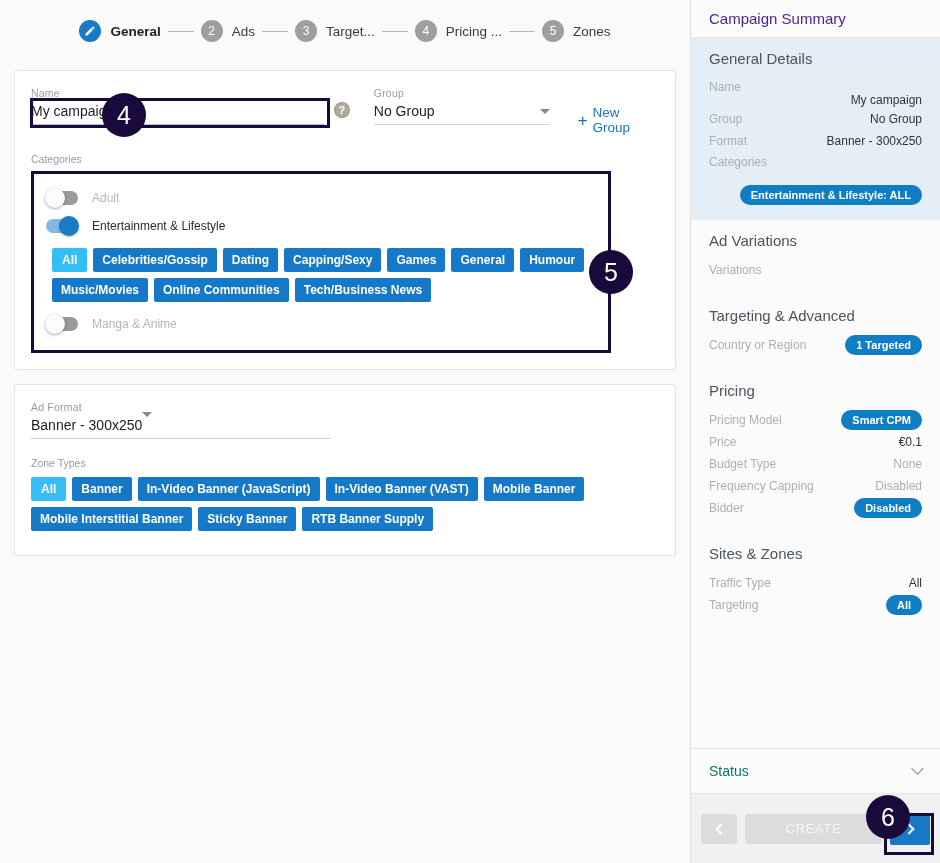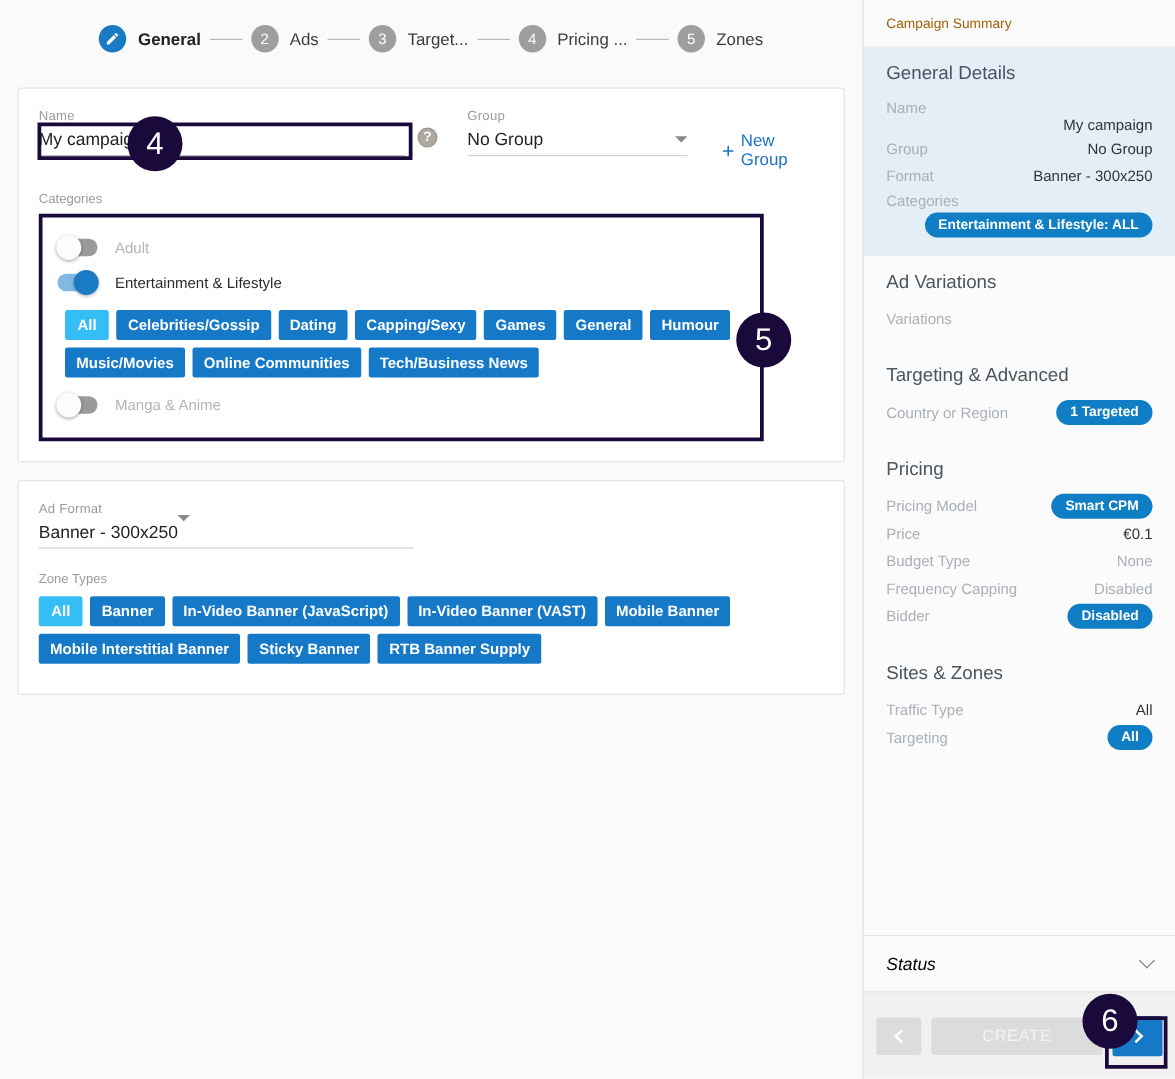--- a/index.html
+++ b/index.html
@@ -153,21 +153,21 @@
   
   .sidebar {
     width: 250px; height: 863px;
     background: #fbfbfb;
     border-left: 1px solid #e0e0e0;
     display: flex; flex-direction: column;
     position: relative;
   }
   .sb-header {
     height: 38px; display: flex; align-items: center;
-    padding-left: 18px; font-size: 11px; color: #a16207;
+    padding-left: 18px; font-size: 15px; color: #4c1d95;
     border-bottom: 1px solid #e6e6e6;
     background: #fbfbfb;
   }
   .sb-scroll { flex: 1 1 auto; overflow: hidden; }
 
   .sb-block { padding: 12px 18px 14px 18px; }
   .sb-block.highlight { background: #e3eef6; }
   .sb-title {
     font-size: 15px; color: #4a5560; margin-bottom: 10px; font-weight: normal;
   }
@@ -186,21 +186,21 @@
   }
   .pill-wrap { display: flex; justify-content: flex-end; }
 
   .sb-accordion {
     border-top: 1px solid #e6e6e6;
     height: 45px; display: flex; align-items: center;
     justify-content: space-between;
     padding: 0 18px;
     background: #fbfbfb;
   }
-  .sb-accordion .acc-label { font-size: 14px; color: #000000; font-style: italic; }
+  .sb-accordion .acc-label { font-size: 14px; color: #0f766e; }
   .chev {
     width: 9px; height: 9px;
     border-right: 1.6px solid #7d868f; border-bottom: 1.6px solid #7d868f;
     transform: rotate(45deg); margin-top: -5px;
   }
   .sb-footer {
     height: 70px; border-top: 1px solid #e6e6e6;
     background: #f1f1f1;
     display: flex; align-items: center; padding: 0 10px; gap: 8px;
   }
@@ -370,21 +370,21 @@
         <div class="sb-row">
           <span class="sb-key">Group</span>
           <span class="sb-val">No Group</span>
         </div>
         <div class="sb-row">
           <span class="sb-key">Format</span>
           <span class="sb-val">Banner - 300x250</span>
         </div>
         <div class="sb-row stacked">
           <span class="sb-key">Categories</span>
-          <span class="pill-wrap" style="margin-top:0;align-items:flex-end;">
+          <span class="pill-wrap" style="margin-top:15px;align-items:flex-end;">
             <span class="pill">Entertainment &amp; Lifestyle: ALL</span>
           </span>
         </div>
       </div>
 
       <div class="sb-block">
         <div class="sb-title">Ad Variations</div>
         <div class="sb-row">
           <span class="sb-key">Variations</span>
           <span class="sb-val"></span>

